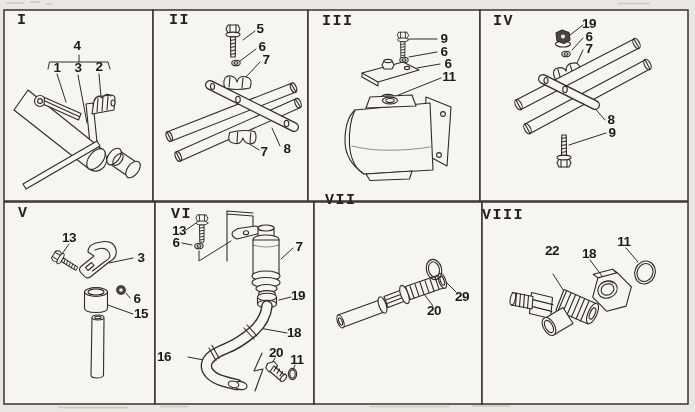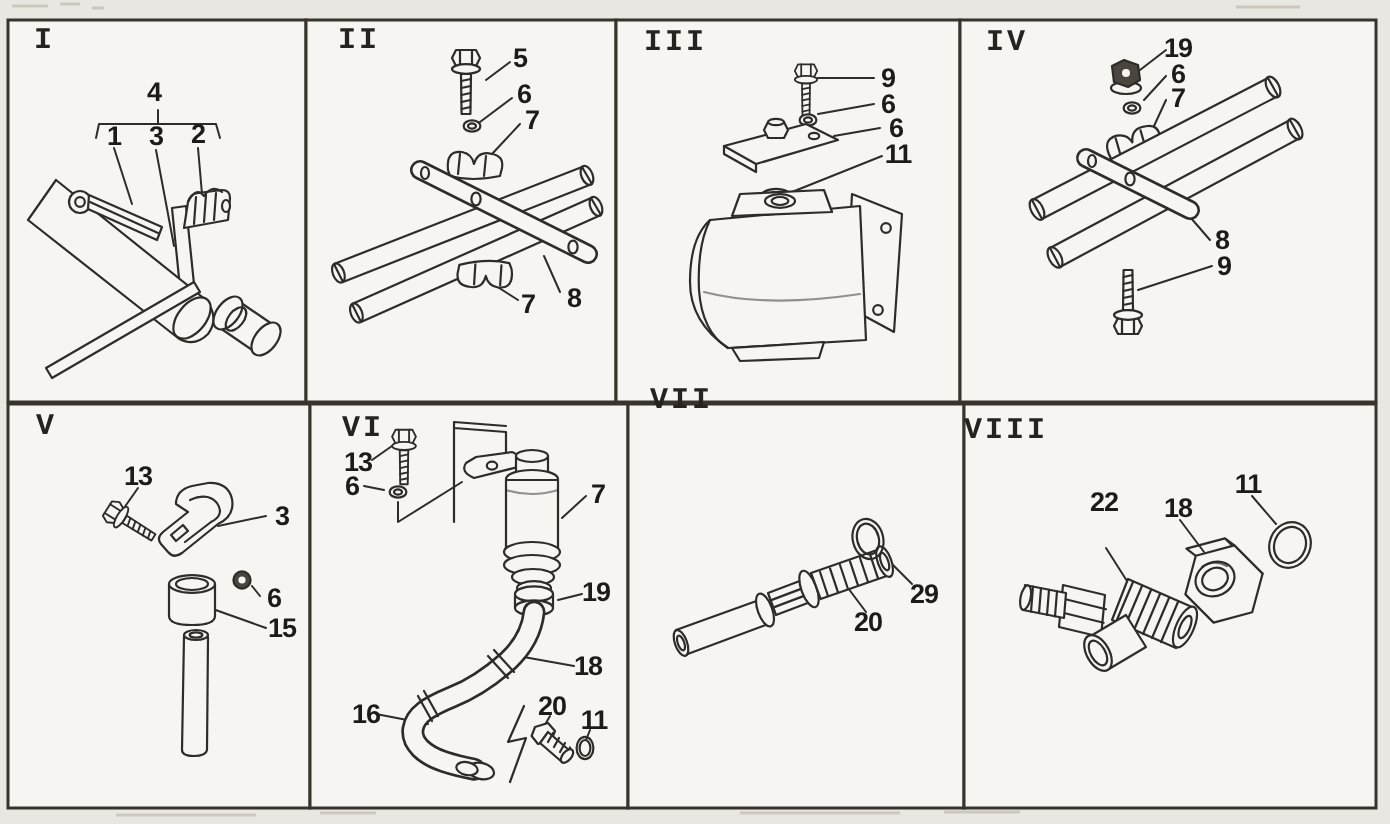--- a/index.html
+++ b/index.html
@@ -354,21 +354,21 @@
 <span class="num" style="left:69px;top:238px">13</span>
 <span class="num" style="left:141px;top:258px">3</span>
 <span class="num" style="left:137px;top:299px">6</span>
 <span class="num" style="left:141px;top:314px">15</span>
 
 <span class="num" style="left:179px;top:231px">13</span>
 <span class="num" style="left:176px;top:243px">6</span>
 <span class="num" style="left:299px;top:247px">7</span>
 <span class="num" style="left:298px;top:296px">19</span>
 <span class="num" style="left:294px;top:333px">18</span>
-<span class="num" style="left:183px;top:357px">16</span>
+<span class="num" style="left:164px;top:357px">16</span>
 <span class="num" style="left:276px;top:353px">20</span>
 <span class="num" style="left:297px;top:360px">11</span>
 
 <span class="num" style="left:434px;top:311px">20</span>
 <span class="num" style="left:462px;top:297px">29</span>
 
 <span class="num" style="left:552px;top:251px">22</span>
 <span class="num" style="left:589px;top:254px">18</span>
 <span class="num" style="left:624px;top:242px">11</span>
 

